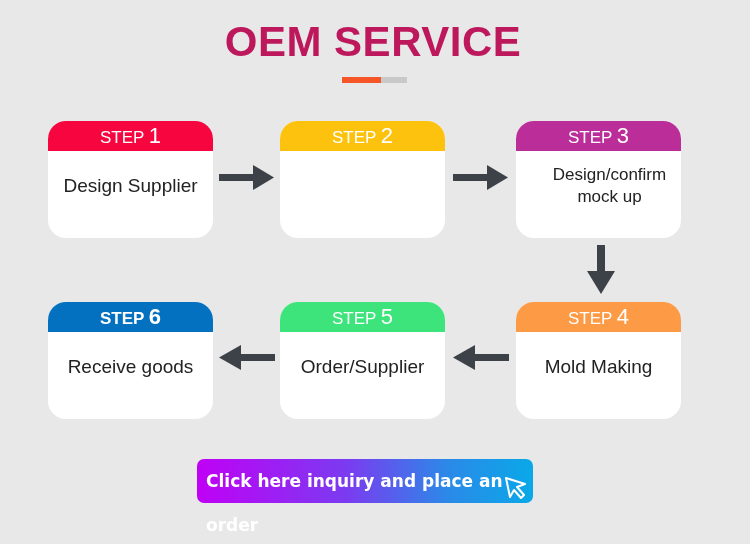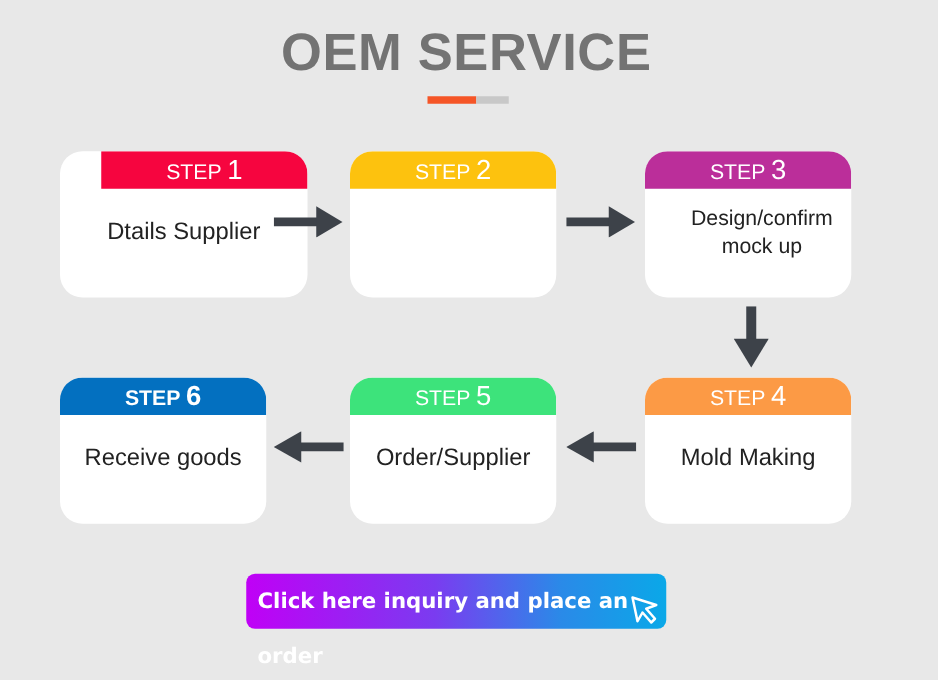--- a/index.html
+++ b/index.html
@@ -1,17 +1,17 @@
 <!DOCTYPE html>
 <html><head>
 <meta charset="utf-8">
 <style>
   html, body { margin:0; padding:0; }
   body { width:750px; height:544px; background:#e8e8e8; position:relative; overflow:hidden; font-family:"Liberation Sans", sans-serif; }
-  .title { position:absolute; left:0; width:746px; top:18px; text-align:center; font-size:42px; font-weight:bold; color:#737373; letter-spacing:0.5px; }
+  .title { position:absolute; left:0; width:746px; top:18px; text-align:center; font-size:42px; font-weight:bold; color:#be185d; letter-spacing:0.5px; }
   .underline { position:absolute; top:77px; left:342px; height:6px; width:65px; }
   .underline .a { position:absolute; left:0; top:0; width:39px; height:6px; background:#f55527; }
   .underline .b { position:absolute; left:39px; top:0; width:26px; height:6px; background:#c8c8c8; }
   .card { position:absolute; width:165px; height:117px; background:#fff; border-radius:18px; overflow:hidden; }
   .card .hdr { height:30px; color:#fff; text-align:center; line-height:30px; }
   .card .hdr .w { font-size:17px; }
   .card .hdr .n { font-size:22px; }
   .card .body { position:absolute; top:30px; left:0; right:0; bottom:0; display:flex; align-items:center; justify-content:center; text-align:center; font-size:19px; color:#222; padding-bottom:18px; box-sizing:border-box; }
   .card .body.small { font-size:17px; line-height:22px; }
   .arrow { position:absolute; }
@@ -20,23 +20,23 @@
 </style>
 </head>
 <body>
 
 <div class="title">OEM SERVICE</div>
 <div class="underline">
   <div class="a"></div>
   <div class="b"></div>
 </div>
 
-<div class="card" style="left:48px;top:121px;padding-left:33px;">
+<div class="card" style="left:48px;top:121px;">
   <div class="hdr" style="background: rgb(246, 5, 63);"><span class="w">STEP</span> <span class="n">1</span></div>
-  <div class="body">Dtails Supplier</div>
+  <div class="body">Design Supplier</div>
 </div>
 
 <div class="card" style="left:280px;top:121px;">
   <div class="hdr" style="background: rgb(253, 194, 14);"><span class="w">STEP</span> <span class="n">2</span></div>
 </div>
 
 <div class="card" style="left:516px;top:121px;">
   <div class="hdr" style="background: rgb(187, 46, 154);"><span class="w">STEP</span> <span class="n">3</span></div>
   <div class="body small" style="padding-left:22px;">Design/confirm mock up</div>
 </div>

